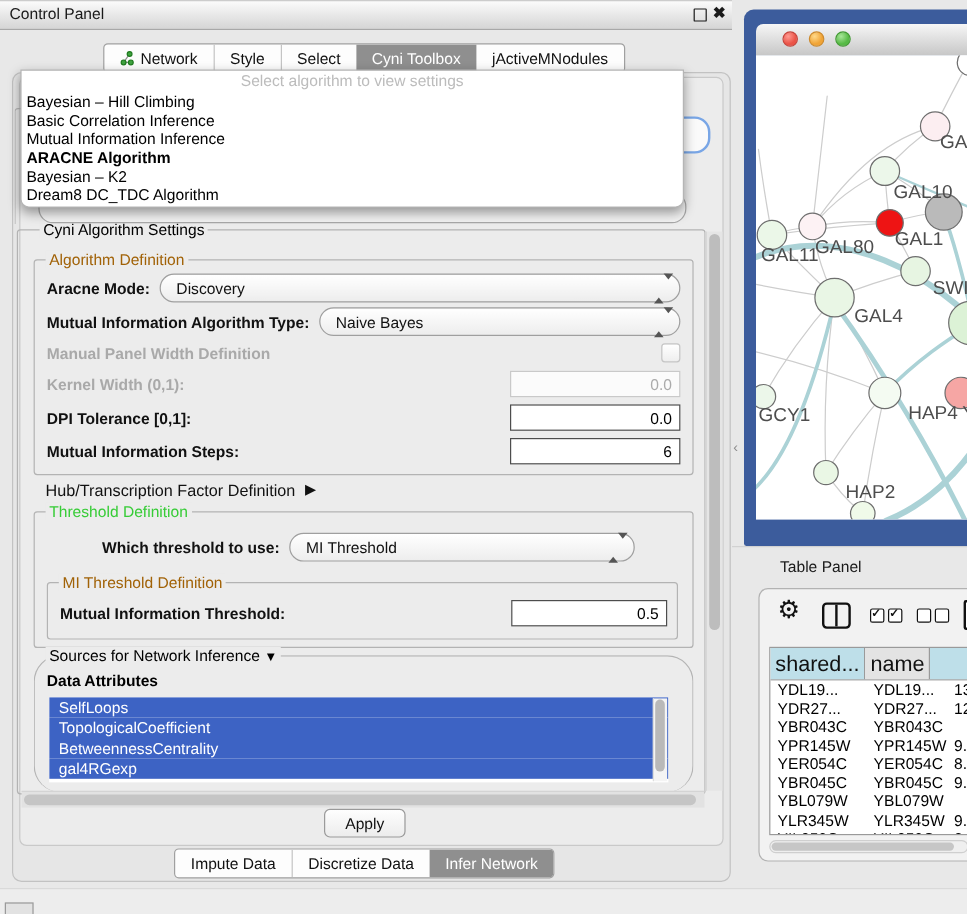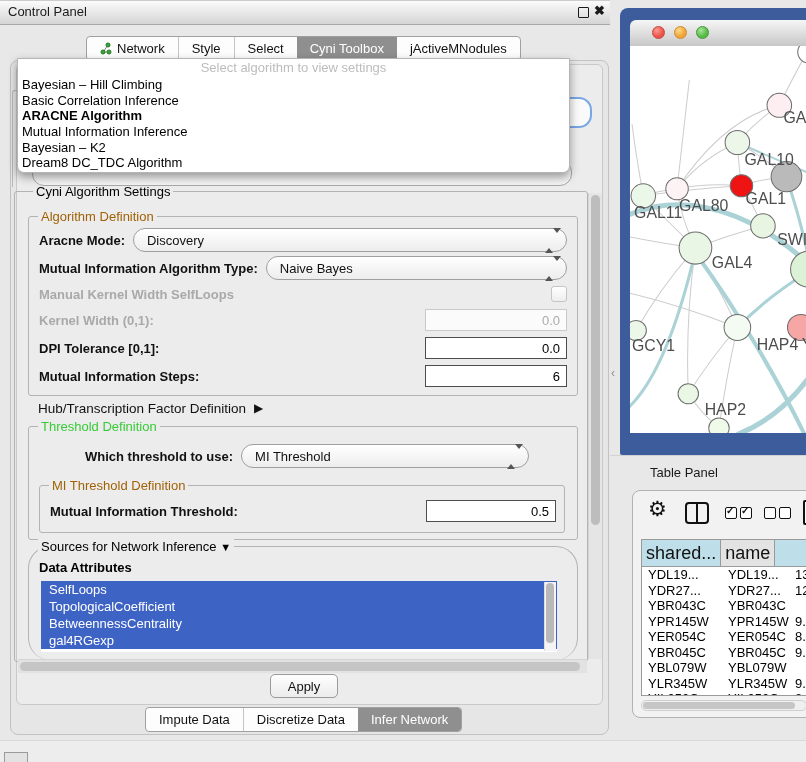--- a/index.html
+++ b/index.html
@@ -168,22 +168,22 @@
 
   <div class="abs" id="hidden-group-edge"></div>
   <div class="abs" id="hidden-combo"></div>
   <div class="abs" id="hidden-combo2"></div>
 
   <div class="abs" id="algo-popup">
     <div id="algo-hint">Select algorithm to view settings</div>
     <div id="algo-items">
         <div class="pop-item">Bayesian – Hill Climbing</div>
         <div class="pop-item">Basic Correlation Inference</div>
+        <div class="pop-item">Mutual Information Inference</div>
         <div class="pop-item hl">ARACNE Algorithm</div>
-        <div class="pop-item">Mutual Information Inference</div>
         <div class="pop-item">Bayesian – K2</div>
         <div class="pop-item">Dream8 DC_TDC Algorithm</div>
       </div>
   </div>
 
   <div class="group" id="cyni-group">
     <span class="legend">Cyni Algorithm Settings</span>
   </div>
 
   <div class="group" id="algo-fs">
@@ -196,21 +196,21 @@
       </div>
     </div>
     <div class="row mt">
       <span class="lbl">Mutual Information Algorithm Type:</span>
       <div class="combo grow">
         <span>Naive Bayes</span>
         <span class="stepper"><span class="up"></span><span class="dn"></span></span>
       </div>
     </div>
     <div class="row mt" style="height:22px;">
-      <span class="lbl dis">Manual Kernel Width SelfLoops</span>
+      <span class="lbl dis">Manual Panel Width Definition</span>
       <span class="checkbox"></span>
     </div>
     <div class="row mt">
       <span class="lbl dis">Kernel Width (0,1):</span>
       <div class="field dis w142">
         <span>0.0</span>
       </div>
     </div>
     <div class="row mt">
       <span class="lbl">DPI Tolerance [0,1]:</span>

